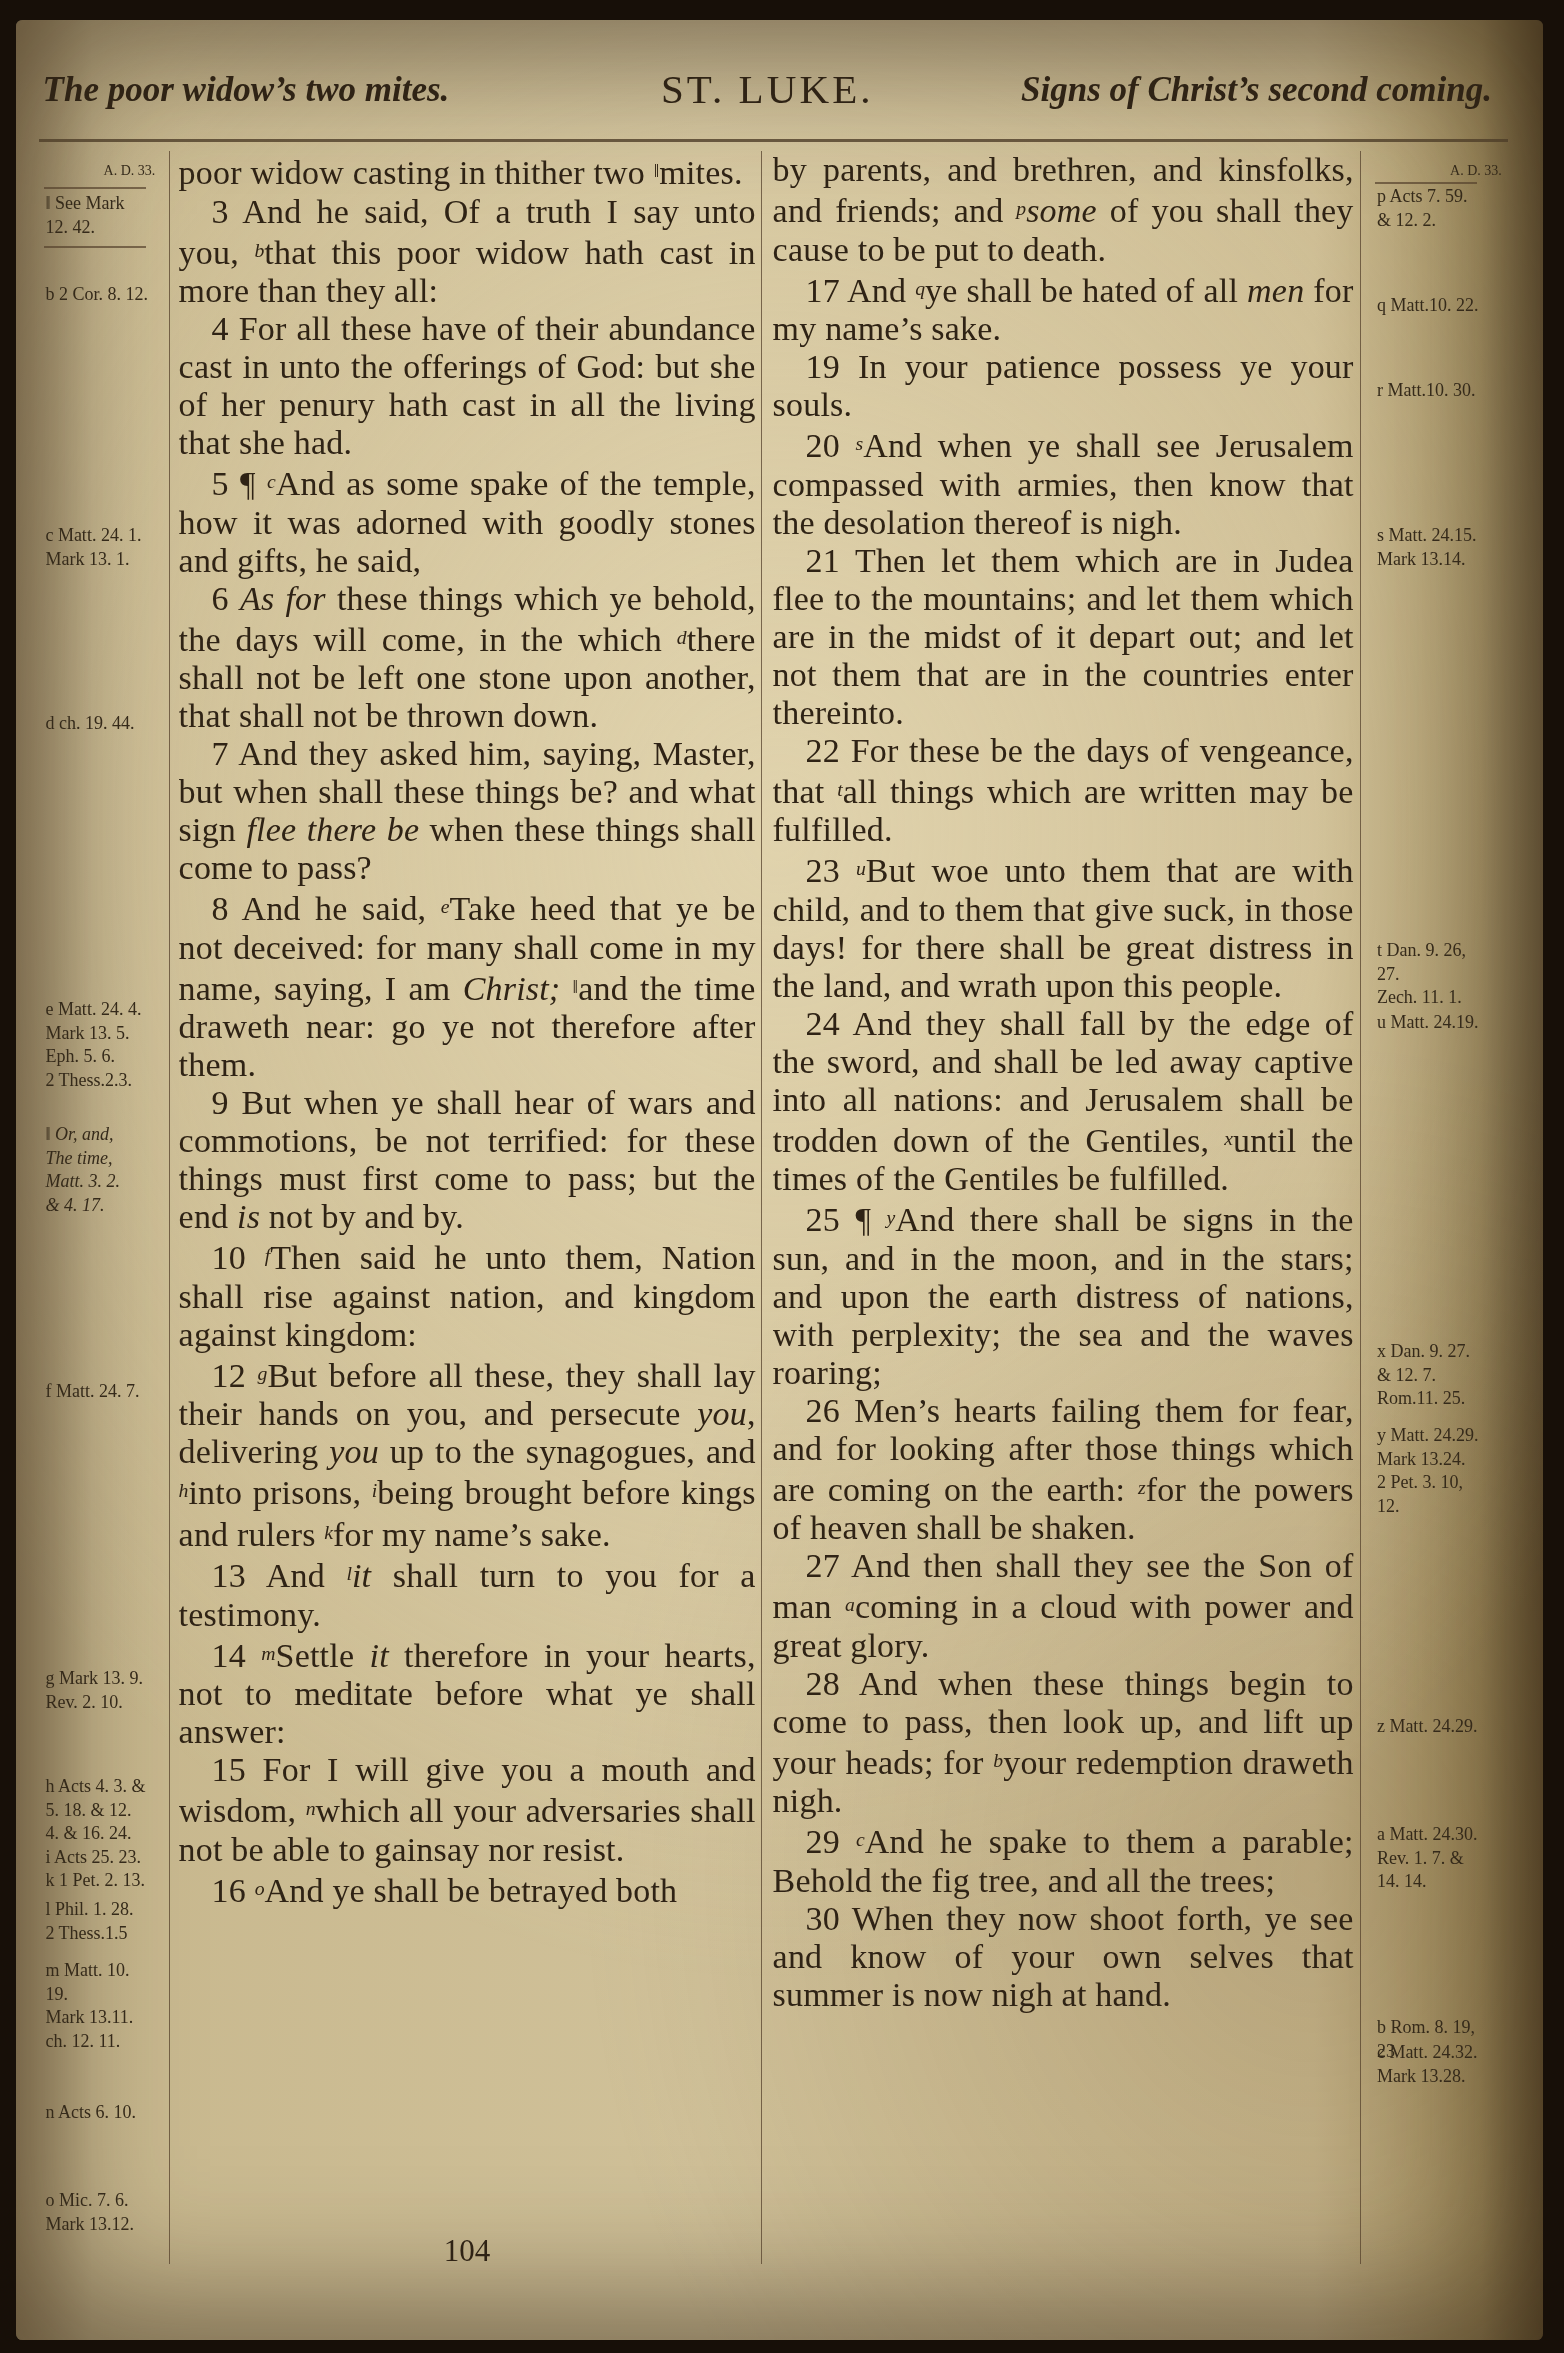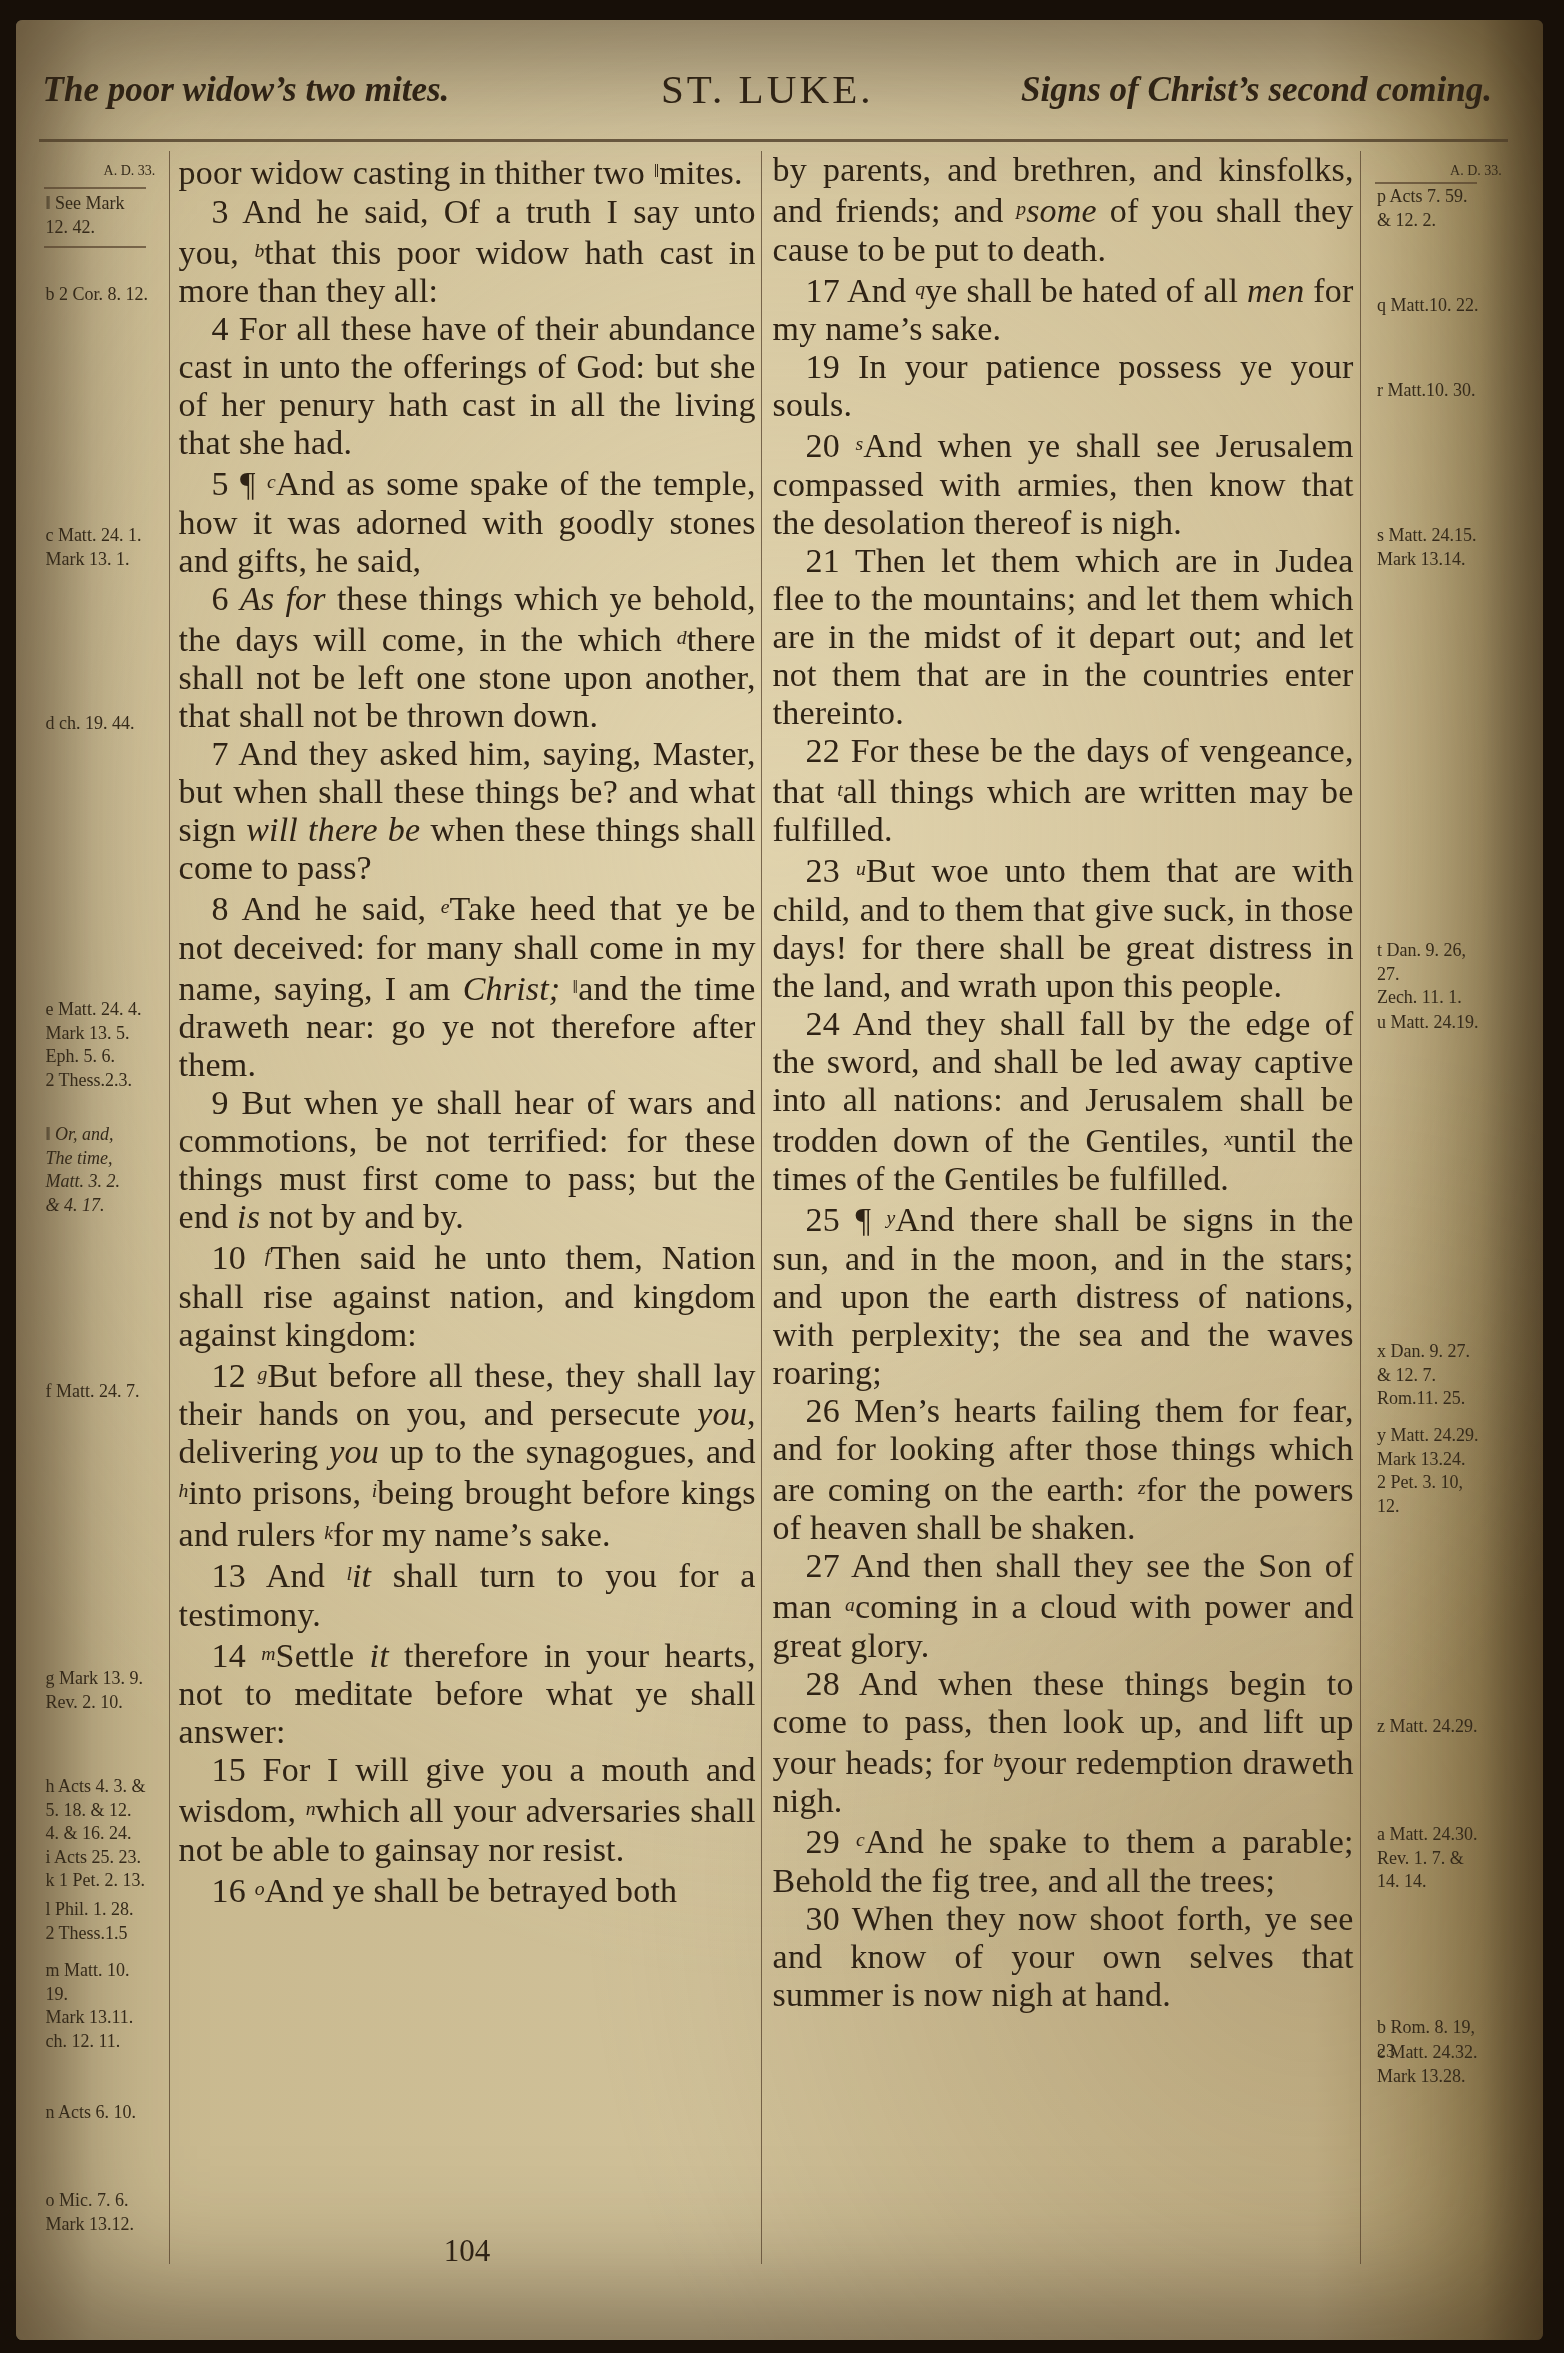--- a/index.html
+++ b/index.html
@@ -130,21 +130,21 @@
       <div class="note" style="top: 1890px;">c Matt. 24.32.
 Mark 13.28.</div>
     </div>
 
   <div class="text-col col-a">
       <p class="verse cont"><span>poor widow casting in thither two </span><span class="ref">‖</span><span>mites.</span></p>
       <p class="verse"><span>3 And he said, Of a truth I say unto you, </span><span class="ref">b</span><span>that this poor widow hath cast in more than they all:</span></p>
       <p class="verse"><span>4 For all these have of their abundance cast in unto the offerings of God: but she of her penury hath cast in all the living that she had.</span></p>
       <p class="verse"><span>5 ¶ </span><span class="ref">c</span><span>And as some spake of the temple, how it was adorned with goodly stones and gifts, he said,</span></p>
       <p class="verse"><span>6 </span><span class="it">As for</span><span> these things which ye behold, the days will come, in the which </span><span class="ref">d</span><span>there shall not be left one stone upon another, that shall not be thrown down.</span></p>
-      <p class="verse"><span>7 And they asked him, saying, Master, but when shall these things be? and what sign </span><span class="it">will there be</span><span> when these things shall come to pass?</span></p>
+      <p class="verse"><span>7 And they asked him, saying, Master, but when shall these things be? and what sign </span><span class="it">flee there be</span><span> when these things shall come to pass?</span></p>
       <p class="verse"><span>8 And he said, </span><span class="ref">e</span><span>Take heed that ye be not deceived: for many shall come in my name, saying, I am </span><span class="it">Christ;</span><span> </span><span class="ref">‖</span><span>and the time draweth near: go ye not therefore after them.</span></p>
       <p class="verse"><span>9 But when ye shall hear of wars and commotions, be not terrified: for these things must first come to pass; but the end </span><span class="it">is</span><span> not by and by.</span></p>
       <p class="verse"><span>10 </span><span class="ref">f</span><span>Then said he unto them, Nation shall rise against nation, and kingdom against kingdom:</span></p>
       <p class="verse"><span>12 </span><span class="ref">g</span><span>But before all these, they shall lay their hands on you, and persecute </span><span class="it">you</span><span>, delivering </span><span class="it">you</span><span> up to the synagogues, and </span><span class="ref">h</span><span>into prisons, </span><span class="ref">i</span><span>being brought before kings and rulers </span><span class="ref">k</span><span>for my name’s sake.</span></p>
       <p class="verse"><span>13 And </span><span class="ref">l</span><span class="it">it</span><span> shall turn to you for a testimony.</span></p>
       <p class="verse"><span>14 </span><span class="ref">m</span><span>Settle </span><span class="it">it</span><span> therefore in your hearts, not to meditate before what ye shall answer:</span></p>
       <p class="verse"><span>15 For I will give you a mouth and wisdom, </span><span class="ref">n</span><span>which all your adversaries shall not be able to gainsay nor resist.</span></p>
       <p class="verse"><span>16 </span><span class="ref">o</span><span>And ye shall be betrayed both</span></p>
     </div>
   <div class="text-col col-b">

